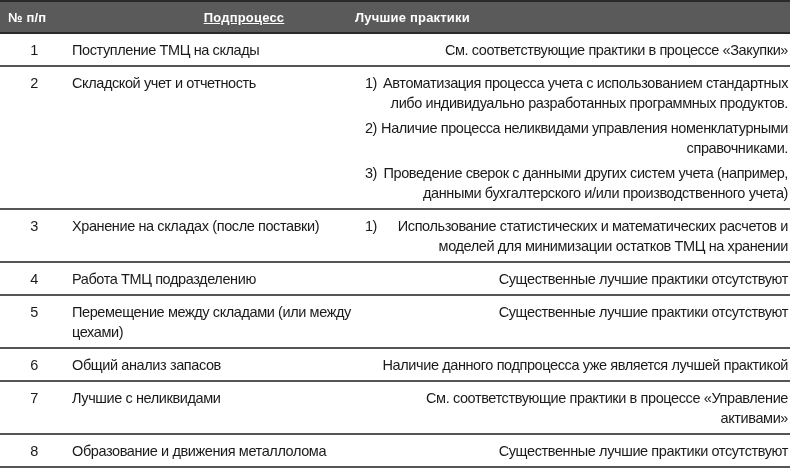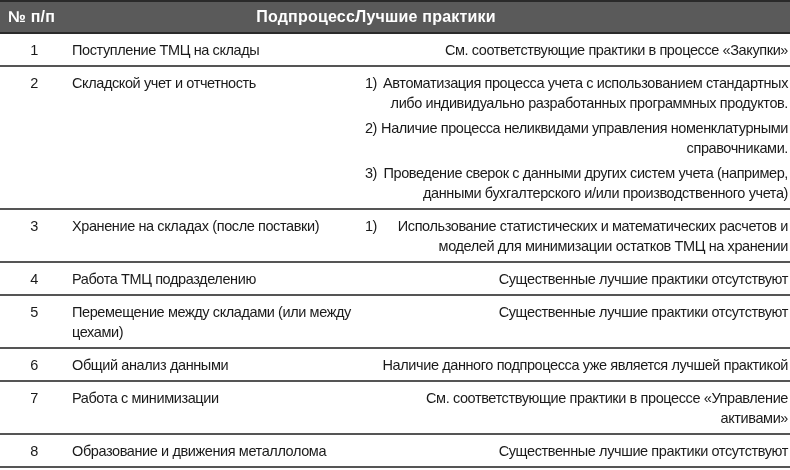--- a/index.html
+++ b/index.html
@@ -1,32 +1,32 @@
 <!DOCTYPE html>
 <html><head>
 <meta charset="utf-8">
 <style>
   html, body { margin: 0; padding: 0; background: #ffffff; }
   body { width: 790px; height: 470px; overflow: hidden; font-family: "Liberation Sans", sans-serif; color: #1a1a1a; }
   .tbl { width: 790px; border-collapse: collapse; table-layout: fixed; }
   .tbl th {
-    background: #5a5a5a; color: #ffffff; font-weight: bold; font-size: 16px;
+    background: #5a5a5a; color: #ffffff; font-weight: bold; font-size: 13px;
     height: 30px; padding: 0; border-top: 2px solid #2a2a2a; border-bottom: 2px solid #2a2a2a;
     letter-spacing: 0.2px;
   }
   .tbl td {
     font-size: 14.5px; line-height: 20px; vertical-align: top;
     padding: 6px 0 5px 0; border-bottom: 2px solid #555555;
     letter-spacing: -0.4px;
   }
   .c-num { width: 60px; text-align: center; }
   .c-sub { width: 222px; padding-left: 4px !important; }
   .c-prac { padding-left: 0 !important; padding-right: 2px !important; text-align: right; }
   th.c-num { text-align: left; padding-left: 8px; }
-  th.c-sub { text-align: right; padding-left: 65px !important; }
+  th.c-sub { text-align: center; padding-left: 65px !important; text-decoration: underline; }
   th.c-prac { text-align: left; }
   .plist { margin: 0; padding: 0; list-style: none; }
   .plist li { display: flex; margin-bottom: 5px; }
   .plist li:last-child { margin-bottom: 0; }
   .plist .n { width: 22px; flex: 0 0 22px; }
   .plist .t { flex: 1; }
 </style>
 </head>
 <body>
 
@@ -81,26 +81,26 @@
       <td class="c-sub">Работа ТМЦ подразделению</td>
       <td class="c-prac">Существенные лучшие практики отсутствуют</td>
     </tr>
     <tr>
       <td class="c-num">5</td>
       <td class="c-sub">Перемещение между складами (или между цехами)</td>
       <td class="c-prac">Существенные лучшие практики отсутствуют</td>
     </tr>
     <tr>
       <td class="c-num">6</td>
-      <td class="c-sub">Общий анализ данными</td>
+      <td class="c-sub">Общий анализ запасов</td>
       <td class="c-prac">Наличие данного подпроцесса уже является лучшей практикой</td>
     </tr>
     <tr>
       <td class="c-num">7</td>
-      <td class="c-sub">Работа с минимизации</td>
+      <td class="c-sub">Лучшие с неликвидами</td>
       <td class="c-prac">См. соответствующие практики в процессе «Управление активами»</td>
     </tr>
     <tr>
       <td class="c-num">8</td>
       <td class="c-sub">Образование и движения металлолома</td>
       <td class="c-prac">Существенные лучшие практики отсутствуют</td>
     </tr>
   </tbody>
 </table>
 

